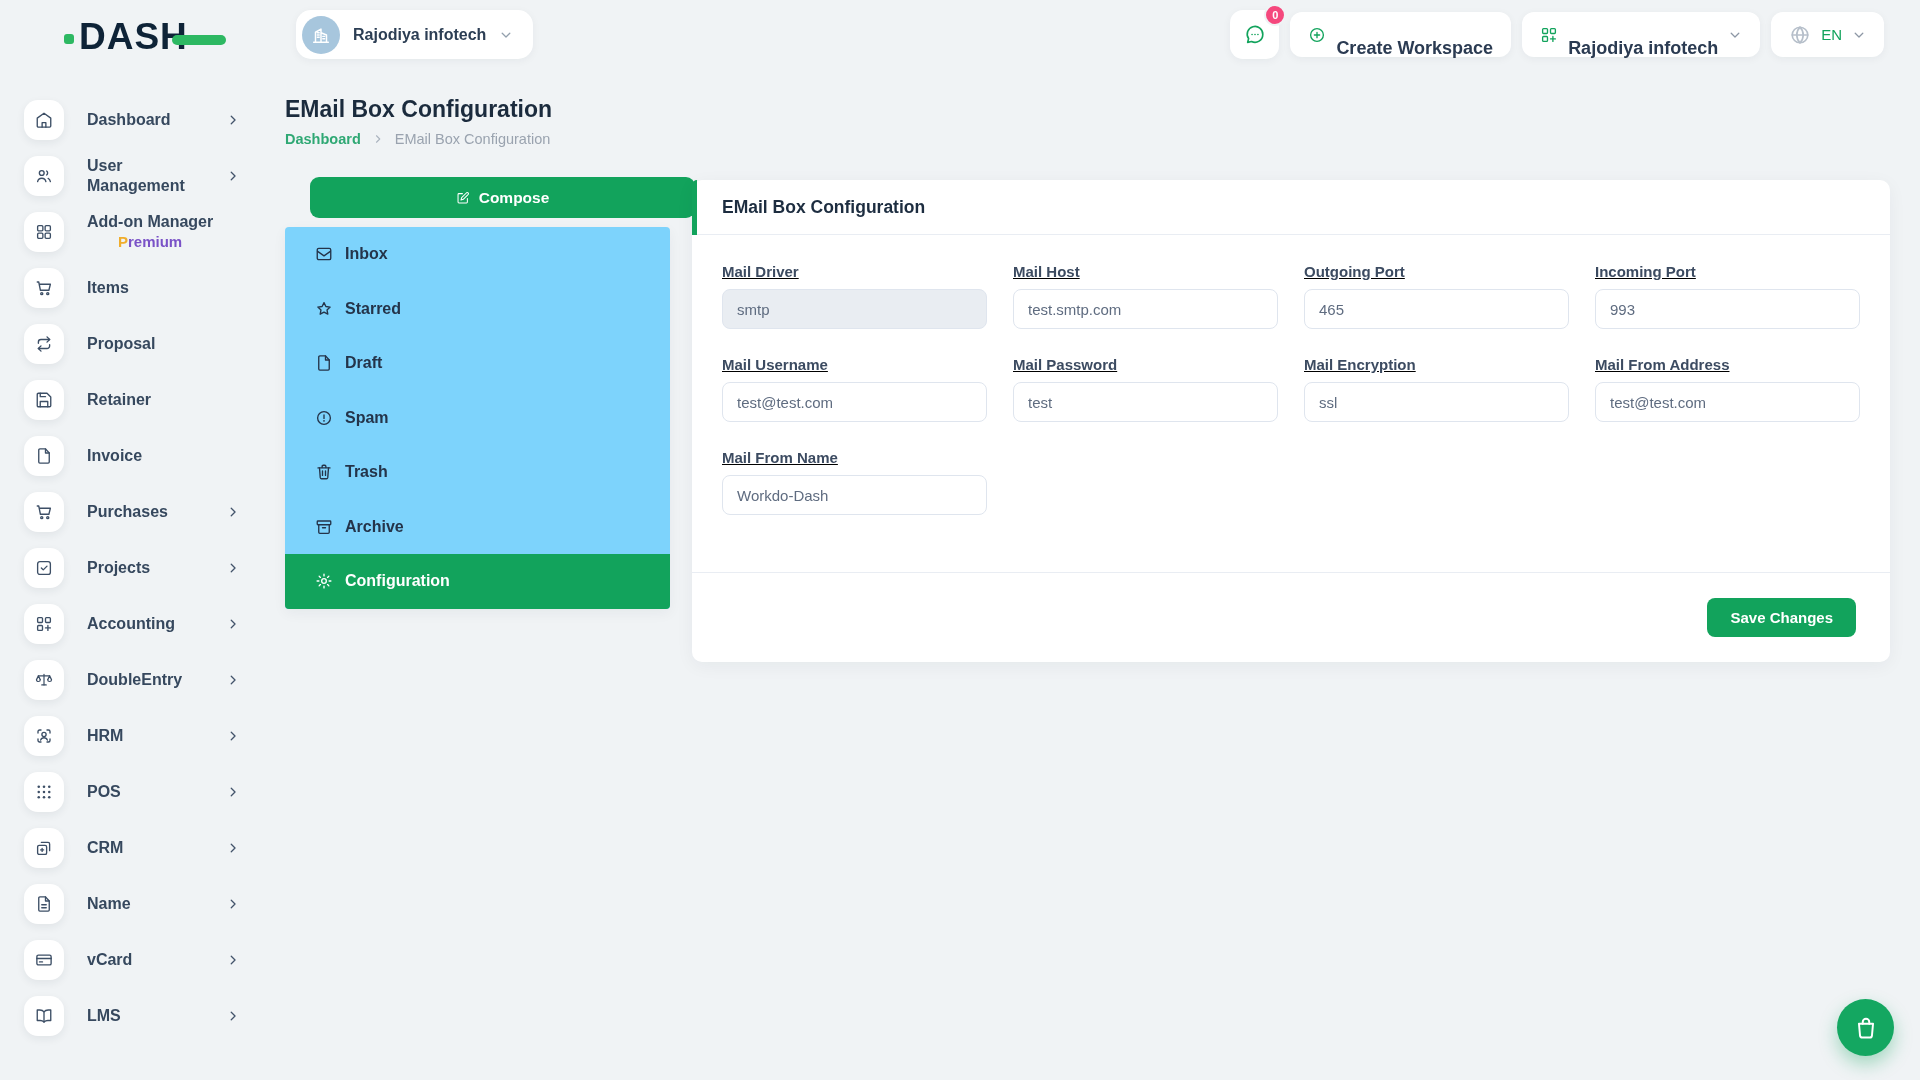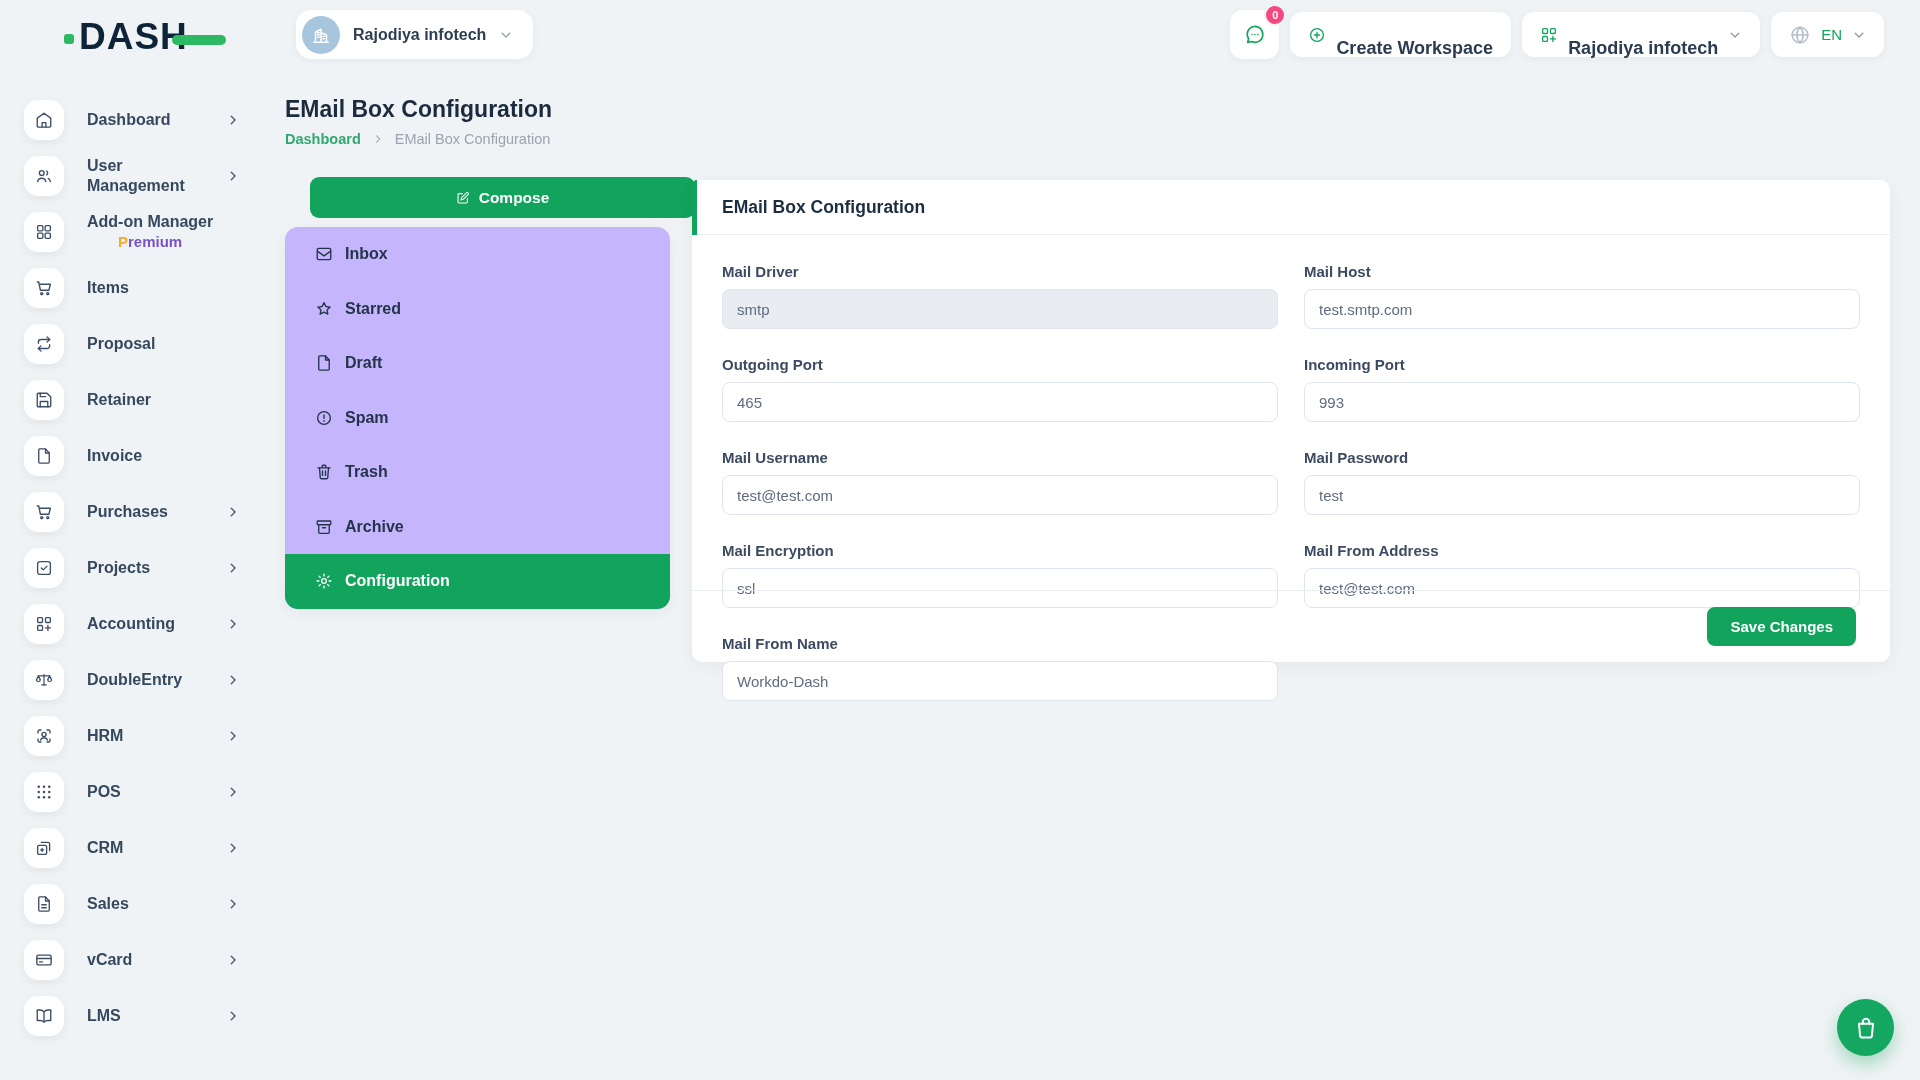--- a/index.html
+++ b/index.html
@@ -64,35 +64,35 @@
   .page-title{position:absolute;left:285px;top:96px;font-size:23px;font-weight:700;color:var(--navy);}
   .breadcrumb{position:absolute;left:285px;top:131px;display:flex;align-items:center;gap:11px;font-size:14.5px;}
   .crumb-link{color:var(--link-green);font-weight:600;cursor:pointer;}
   .crumb-sep{color:#aab3be;display:flex;}
   .crumb-current{color:var(--muted);}
 
   
   .mail-panel{position:absolute;left:285px;top:177px;width:385px;}
   .compose-btn{height:41px;border:none;width:100%;border-radius:9px;background:var(--green);color:#fff;
     font-family:inherit;font-size:15.5px;font-weight:600;display:flex;align-items:center;justify-content:center;gap:9px;cursor:pointer;margin-left:25px;}
-  .folder-card{margin-top:9px;background:#c4b5fd;border-radius:13px;box-shadow:0 4px 14px rgba(24,41,58,.05);overflow:hidden;}
+  .folder-card{margin-top:9px;background:#7dd3fc;border-radius:4px;box-shadow:0 4px 14px rgba(24,41,58,.05);overflow:hidden;}
   .folder{display:flex;align-items:center;gap:12px;height:54.5px;padding:0 30px;font-size:16px;font-weight:600;color:#24344a;cursor:pointer;}
   .folder.active{background:var(--green);color:#fff;}
 
   
   .config-card{position:absolute;left:692px;top:180px;width:1198px;height:482px;background:#fff;border-radius:10px;box-shadow:0 4px 18px rgba(24,41,58,.05);}
   .card-header{position:relative;height:55px;display:flex;align-items:center;padding:0 30px;border-bottom:1px solid var(--border);}
   .card-notch{position:absolute;left:0;top:0;width:5px;height:55px;background:var(--green);border-top-left-radius:10px;}
   .card-title{font-size:17.5px;font-weight:700;color:#1d2d40;}
-  .fields-grid{padding:28px 30px 0;display:grid;grid-template-columns:repeat(2,1fr);column-gap:26px;row-gap:27px;}
+  .fields-grid{padding:28px 30px 0;display:grid;grid-template-columns:repeat(4,1fr);column-gap:26px;row-gap:27px;text-decoration:underline;}
   .field label{display:block;font-size:15px;font-weight:700;color:#3c4b61;margin-bottom:9px;}
   .field input{width:100%;height:40px;border:1px solid #dfe5ee;border-radius:8px;padding:17px 14px;font-size:15px;
     color:var(--input-text);background:#fff;font-family:inherit;outline:none;}
   .field input:disabled{background:#e9edf2;color:var(--input-text);}
-  .card-footer{position:absolute;left:0;right:0;bottom:0;height:72px;border-top:1px solid var(--border);
+  .card-footer{position:absolute;left:0;right:0;bottom:0;height:90px;border-top:1px solid var(--border);
     display:flex;align-items:center;justify-content:flex-end;padding:0 34px;}
   .save-btn{height:39px;padding:0 23px;border:none;border-radius:8px;background:var(--green);color:#fff;
     font-family:inherit;font-size:15px;font-weight:600;cursor:pointer;}
 
   
   .fab{position:absolute;right:26px;bottom:24px;width:57px;height:57px;border-radius:50%;background:#14a761;border:none;
     display:flex;align-items:center;justify-content:center;color:#fff;cursor:pointer;box-shadow:0 8px 18px rgba(18,163,92,.35);}
 </style>
 </head>
 <body>
@@ -529,21 +529,21 @@
         </span>
   </div>
 
   <div class="sb-item">
     <span class="sb-iconbox">
       <svg class="ic">
             <use href="#file-text-icon"></use>
           </svg>
     </span>
     <span class="sb-textblock">
-      <span class="sb-label">Sales</span>
+      <span class="sb-label">Name</span>
 
     </span>
     <span class="sb-chevron">
           <svg class="ic ic-sm">
             <use href="#chevron-right-icon"></use>
           </svg>
         </span>
   </div>
 
   <div class="sb-item">

